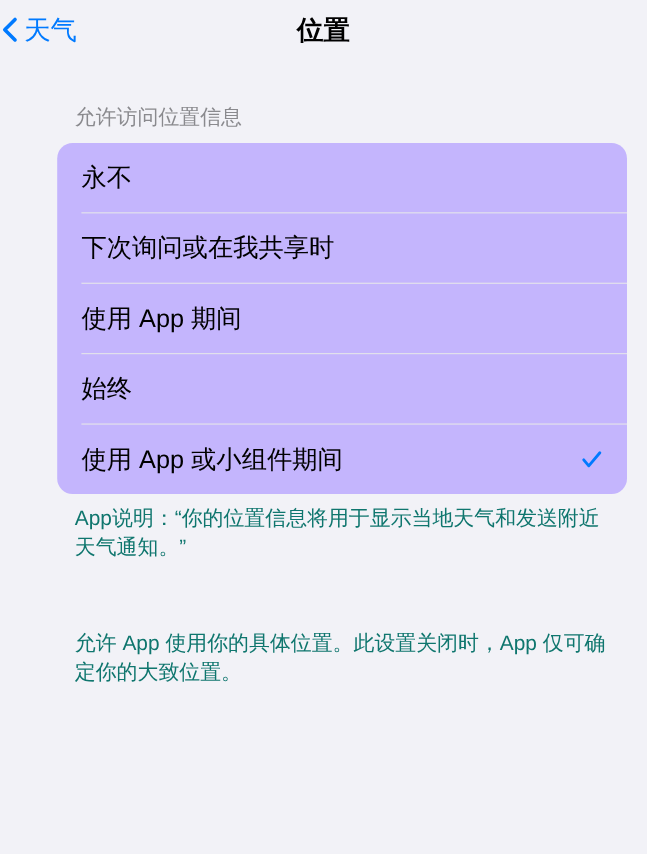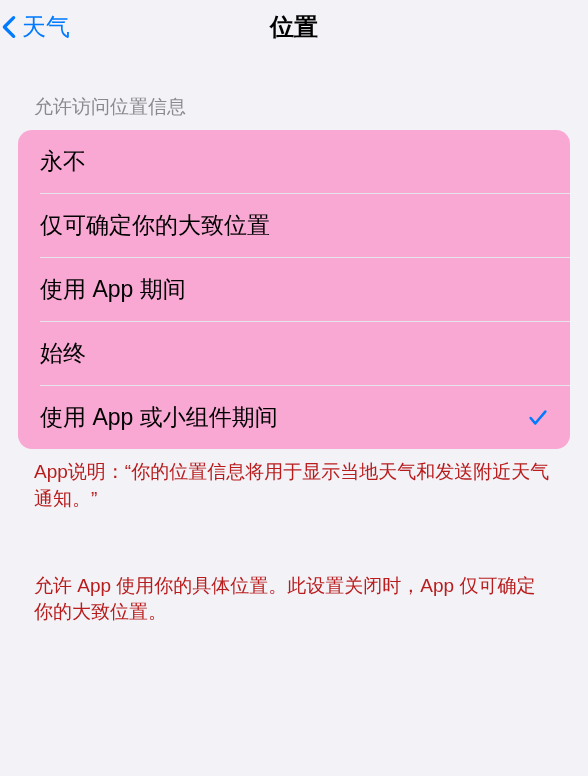--- a/index.html
+++ b/index.html
@@ -44,28 +44,29 @@
     .nav-title {
       position: absolute;
       left: 50%;
       transform: translateX(-50%);
       font-size: 24px;
       font-weight: 600;
       color: #000;
     }
     .content {
       padding-top: 40px;
+      padding-left: 34px;
     }
     .section-header {
       color: #8a8a8e;
       font-size: 19px;
       padding: 0 34px 10px 34px;
     }
     .list-group {
-      background-color: #f9a8d4;
+      background-color: #c4b5fd;
       border-radius: 14px;
       margin: 0 18px;
       overflow: hidden;
       text-align: center;
     }
     .list-item {
       display: flex;
       align-items: center;
       justify-content: space-between;
       padding: 17px 20px 17px 22px;
@@ -93,21 +94,21 @@
       height: 24px;
       display: flex;
       align-items: center;
       justify-content: center;
     }
     .checkmark svg {
       width: 22px;
       height: 22px;
     }
     .section-footer {
-      color: #b91c1c;
+      color: #0f766e;
       font-size: 19px;
       padding: 10px 34px 0 34px;
       line-height: 1.4;
     }
     .section-gap {
       height: 50px;
     }
     .toggle {
       width: 64px;
       height: 40px;
@@ -148,21 +149,21 @@
 
 <div class="content">
 
   <div class="section-header">允许访问位置信息</div>
 
   <div class="list-group">
     <div class="list-item">
       <span class="list-item-label">永不</span>
     </div>
     <div class="list-item">
-      <span class="list-item-label">仅可确定你的大致位置</span>
+      <span class="list-item-label">下次询问或在我共享时</span>
     </div>
     <div class="list-item">
       <span class="list-item-label">使用 App 期间</span>
     </div>
     <div class="list-item">
       <span class="list-item-label">始终</span>
     </div>
     <div class="list-item">
       <span class="list-item-label">使用 App 或小组件期间</span>
       <span class="checkmark">

